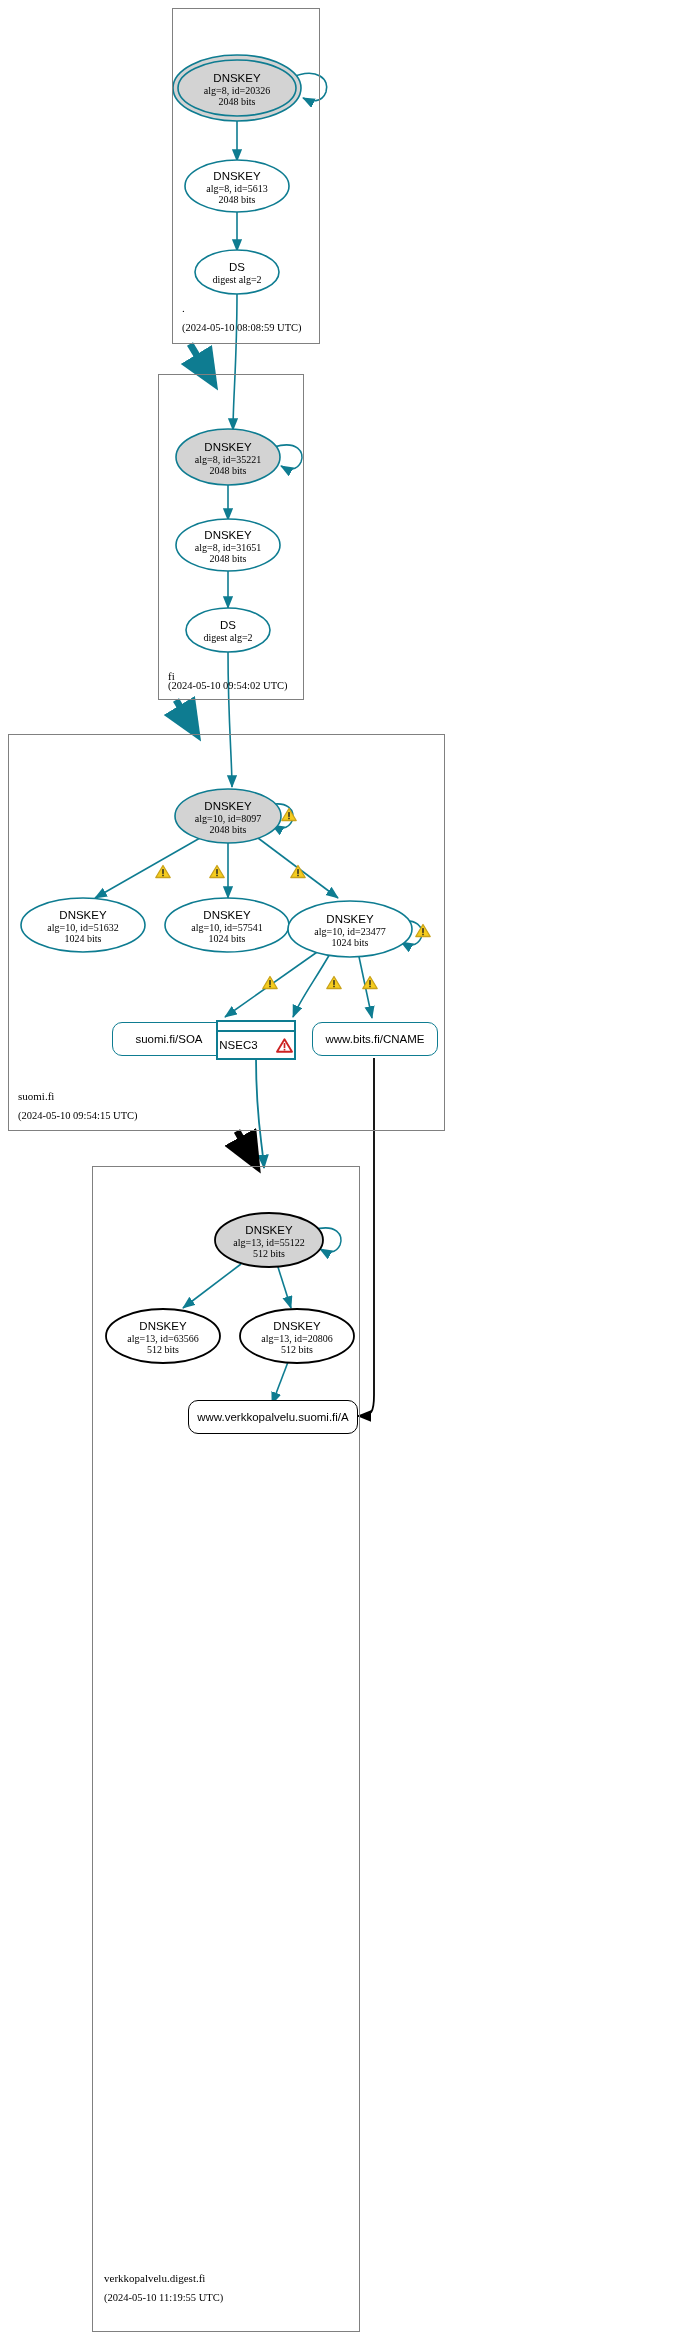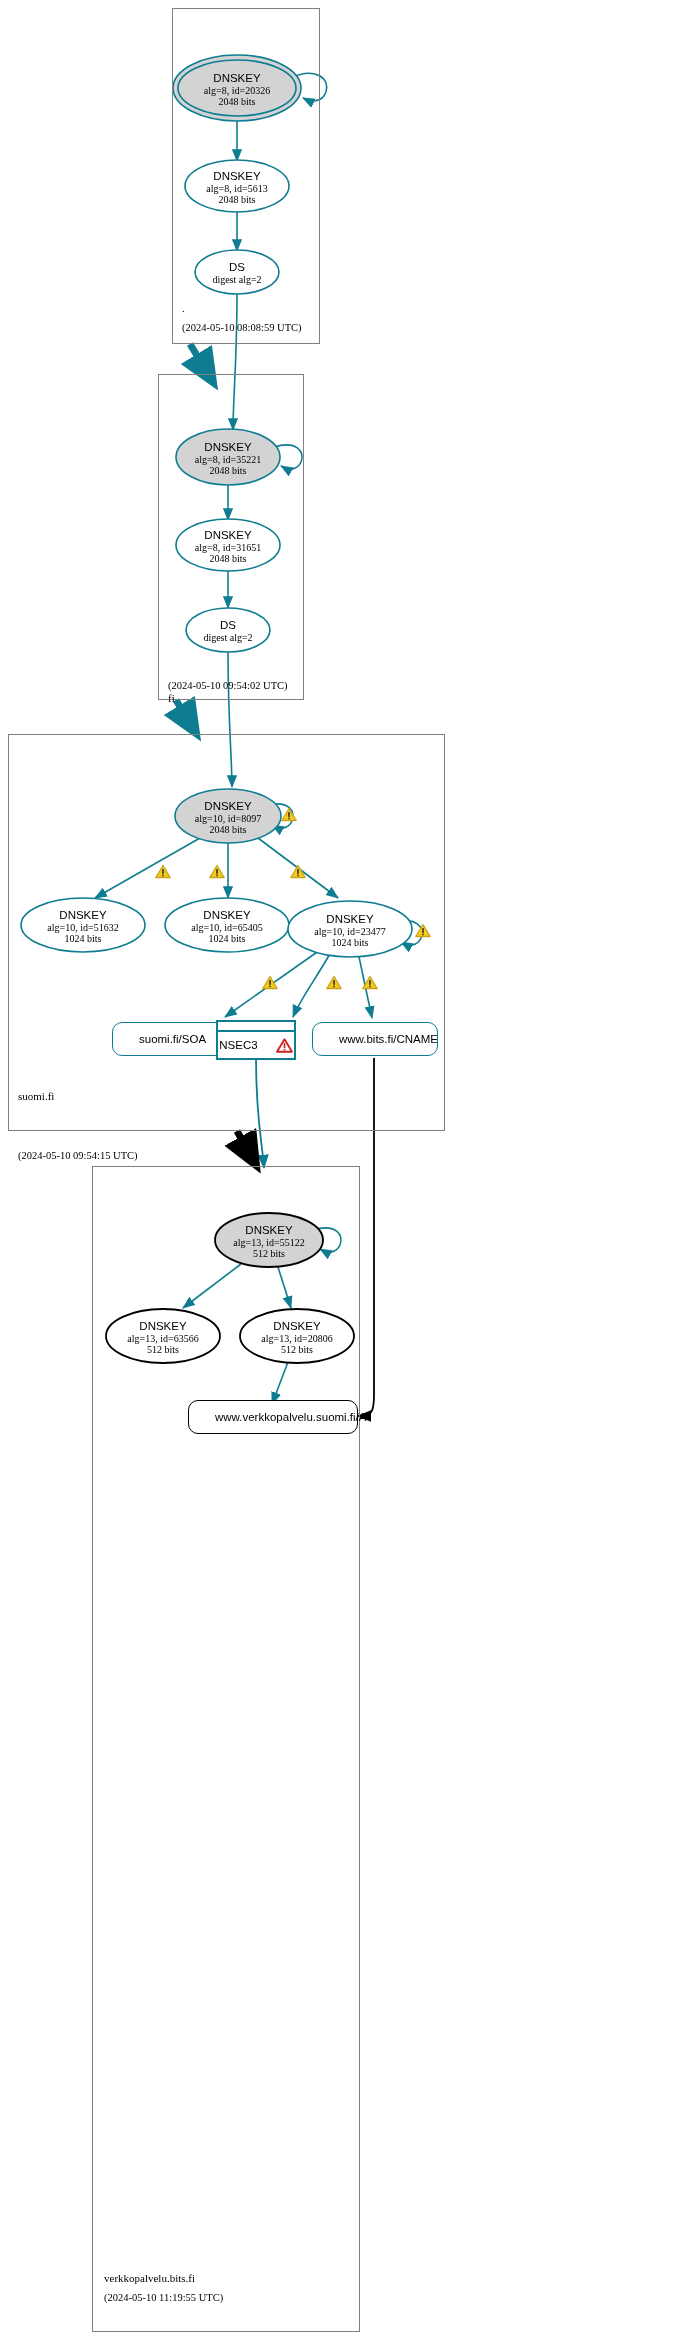--- a/index.html
+++ b/index.html
@@ -12,22 +12,22 @@
   .zone-label{position:absolute;font-family:"Liberation Serif", serif;font-size:11px;color:#000;white-space:nowrap;}
   .zone-date{position:absolute;font-family:"Liberation Serif", serif;font-size:10.5px;color:#000;white-space:nowrap;}
 
   
   .node{position:absolute;display:flex;flex-direction:column;align-items:center;justify-content:center;text-align:center;box-sizing:border-box;}
   .node .t1{font-family:"Liberation Sans", sans-serif;font-size:11.5px;color:#000;line-height:13px;}
   .node .t2{font-family:"Liberation Serif", serif;font-size:10px;color:#000;line-height:11px;white-space:nowrap;}
   .node .t3{font-family:"Liberation Serif", serif;font-size:10px;color:#000;line-height:11px;white-space:nowrap;}
 
   
-  .rrset{position:absolute;display:flex;align-items:center;box-sizing:border-box;
-         border:1.6px solid #0e7c91;border-radius:10px;background:#fff;padding-left:26px;}
+  .rrset{position:absolute;display:flex;align-items:center;justify-content:center;box-sizing:border-box;
+         border:1.6px solid #0e7c91;border-radius:10px;background:#fff;}
   .rrset .lbl{font-family:"Liberation Sans", sans-serif;font-size:11.5px;color:#000;white-space:nowrap;}
   .rrset.black{border-color:#000;}
 
   
   .nsec3{position:absolute;box-sizing:border-box;border:2px solid #0e7c91;background:#fff;}
   .nsec3 .bar{height:8px;border-bottom:2px solid #0e7c91;background:#fff;}
   .nsec3 .body{display:flex;align-items:center;justify-content:center;gap:18px;height:calc(100% - 10px);}
   .nsec3 .lbl{font-family:"Liberation Sans", sans-serif;font-size:11.5px;color:#000;}
 
   .warn{position:absolute;width:16px;height:15px;}
@@ -130,27 +130,27 @@
   </svg>
 
   <div class="zone-box" style="left:172px;top:8px;width:148px;height:336px;"></div>
   <div class="zone-box" style="left:158px;top:374px;width:146px;height:326px;"></div>
   <div class="zone-box" style="left:8px;top:734px;width:437px;height:397px;"></div>
   <div class="zone-box" style="left:92px;top:1166px;width:268px;height:1166px;"></div>
 
   <div class="zone-label" style="left:182px;top:302px;">.</div>
   <div class="zone-date" style="left:182px;top:322px;">(2024-05-10 08:08:59 UTC)</div>
 
-  <div class="zone-label" style="left:168px;top:692px;">fi</div>
+  <div class="zone-label" style="left:168px;top:670px;">fi</div>
   <div class="zone-date" style="left:168px;top:680px;">(2024-05-10 09:54:02 UTC)</div>
 
   <div class="zone-label" style="left:18px;top:1090px;">suomi.fi</div>
-  <div class="zone-date" style="left:18px;top:1110px;margin-top:40px;">(2024-05-10 09:54:15 UTC)</div>
-
-  <div class="zone-label" style="left:104px;top:2272px;">verkkopalvelu.bits.fi</div>
+  <div class="zone-date" style="left:18px;top:1110px;">(2024-05-10 09:54:15 UTC)</div>
+
+  <div class="zone-label" style="left:104px;top:2272px;">verkkopalvelu.digest.fi</div>
   <div class="zone-date" style="left:104px;top:2292px;">(2024-05-10 11:19:55 UTC)</div>
 
   <div class="node" style="left:173px;top:66px;width:128px;height:46px;">
     <span class="t1">DNSKEY</span>
     <span class="t2">alg=8, id=20326</span>
     <span class="t3">2048 bits</span>
   </div>
   <div class="node" style="left:185px;top:165px;width:104px;height:44px;">
     <span class="t1">DNSKEY</span>
     <span class="t2">alg=8, id=5613</span>
@@ -181,21 +181,21 @@
     <span class="t2">alg=10, id=8097</span>
     <span class="t3">2048 bits</span>
   </div>
   <div class="node" style="left:21px;top:903px;width:124px;height:46px;">
     <span class="t1">DNSKEY</span>
     <span class="t2">alg=10, id=51632</span>
     <span class="t3">1024 bits</span>
   </div>
   <div class="node" style="left:165px;top:903px;width:124px;height:46px;">
     <span class="t1">DNSKEY</span>
-    <span class="t2">alg=10, id=65405</span>
+    <span class="t2">alg=10, id=57541</span>
     <span class="t3">1024 bits</span>
   </div>
   <div class="node" style="left:288px;top:907px;width:124px;height:46px;">
     <span class="t1">DNSKEY</span>
     <span class="t2">alg=10, id=23477</span>
     <span class="t3">1024 bits</span>
   </div>
 
   <div class="node" style="left:216px;top:1218px;width:106px;height:46px;">
     <span class="t1">DNSKEY</span>

